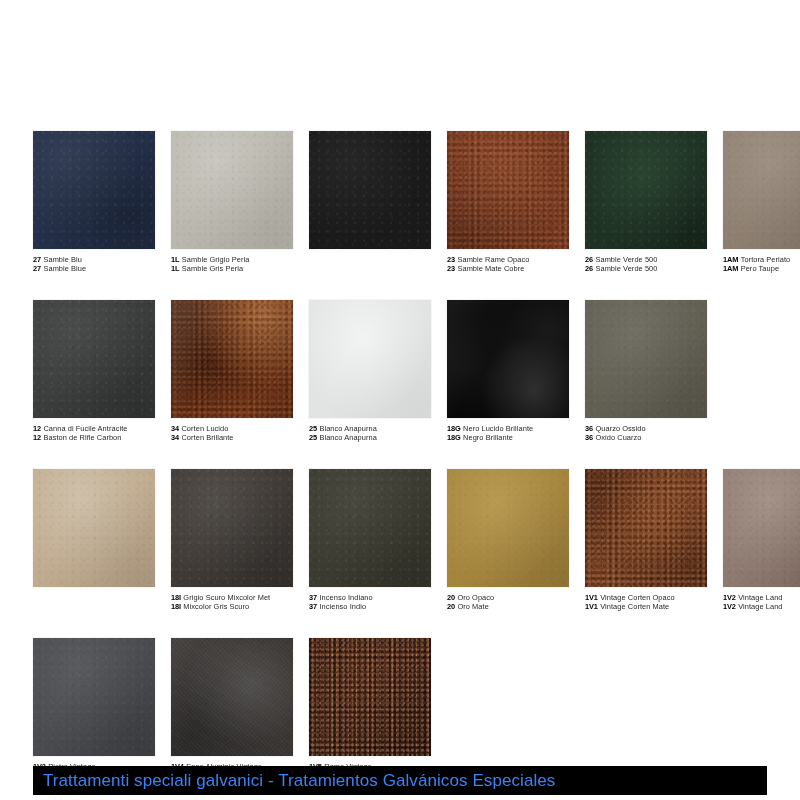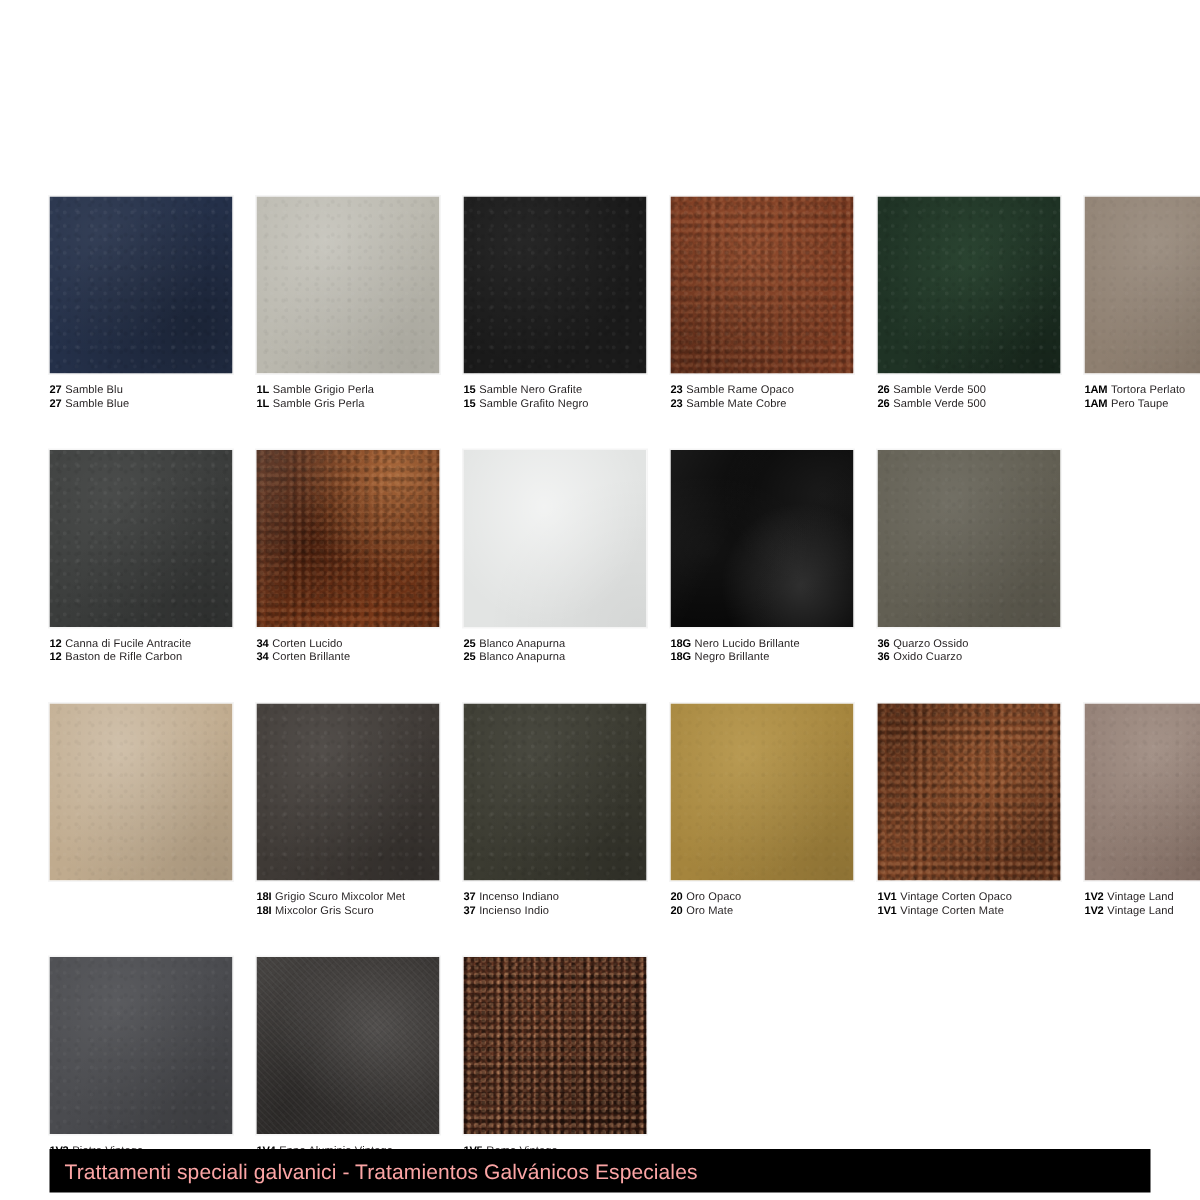--- a/index.html
+++ b/index.html
@@ -82,22 +82,22 @@
     top: 766px;
     width: 734px;
     height: 29px;
     background: #000000;
     display: flex;
     align-items: center;
     padding-left: 10px;
     box-sizing: border-box;
   }
   .footer-banner .footer-text {
-    color: #fca5a5;
-    font-size: 14px;
+    color: #3b82f6;
+    font-size: 17px;
     letter-spacing: 0.005em;
     white-space: nowrap;
   }
 
   
   .grain {
     position: absolute;
     inset: 0;
     opacity: .5;
     background-image:
@@ -181,28 +181,20 @@
         </div>
       </div>
 
       <div class="swatch-cell">
         <div class="swatch-chip">
           <div class="tex" style="background:#1a1a1a;">
             <div class="mottle" style="background-image:radial-gradient(ellipse at 35% 30%, rgba(255,255,255,.055) 0%, transparent 58%);"></div>
             <div class="grain"></div>
           </div>
         </div>
-        <div class="swatch-labels">
-          <div class="swatch-line">
-            <span class="code">15</span><span class="name">Samble Nero Grafite</span>
-          </div>
-          <div class="swatch-line">
-            <span class="code">15</span><span class="name">Samble Grafito Negro</span>
-          </div>
-        </div>
       </div>
 
       <div class="swatch-cell">
         <div class="swatch-chip">
           <div class="tex" style="background:#7b3b22;">
             <div class="mottle" style="background-image:radial-gradient(ellipse at 45% 35%, rgba(190,110,70,.35) 0%, transparent 62%),radial-gradient(ellipse at 20% 85%, rgba(0,0,0,.22) 0%, transparent 58%);"></div>
             <div class="coarse" style="opacity:.45"></div>
             <div class="grain"></div>
           </div>
         </div>

